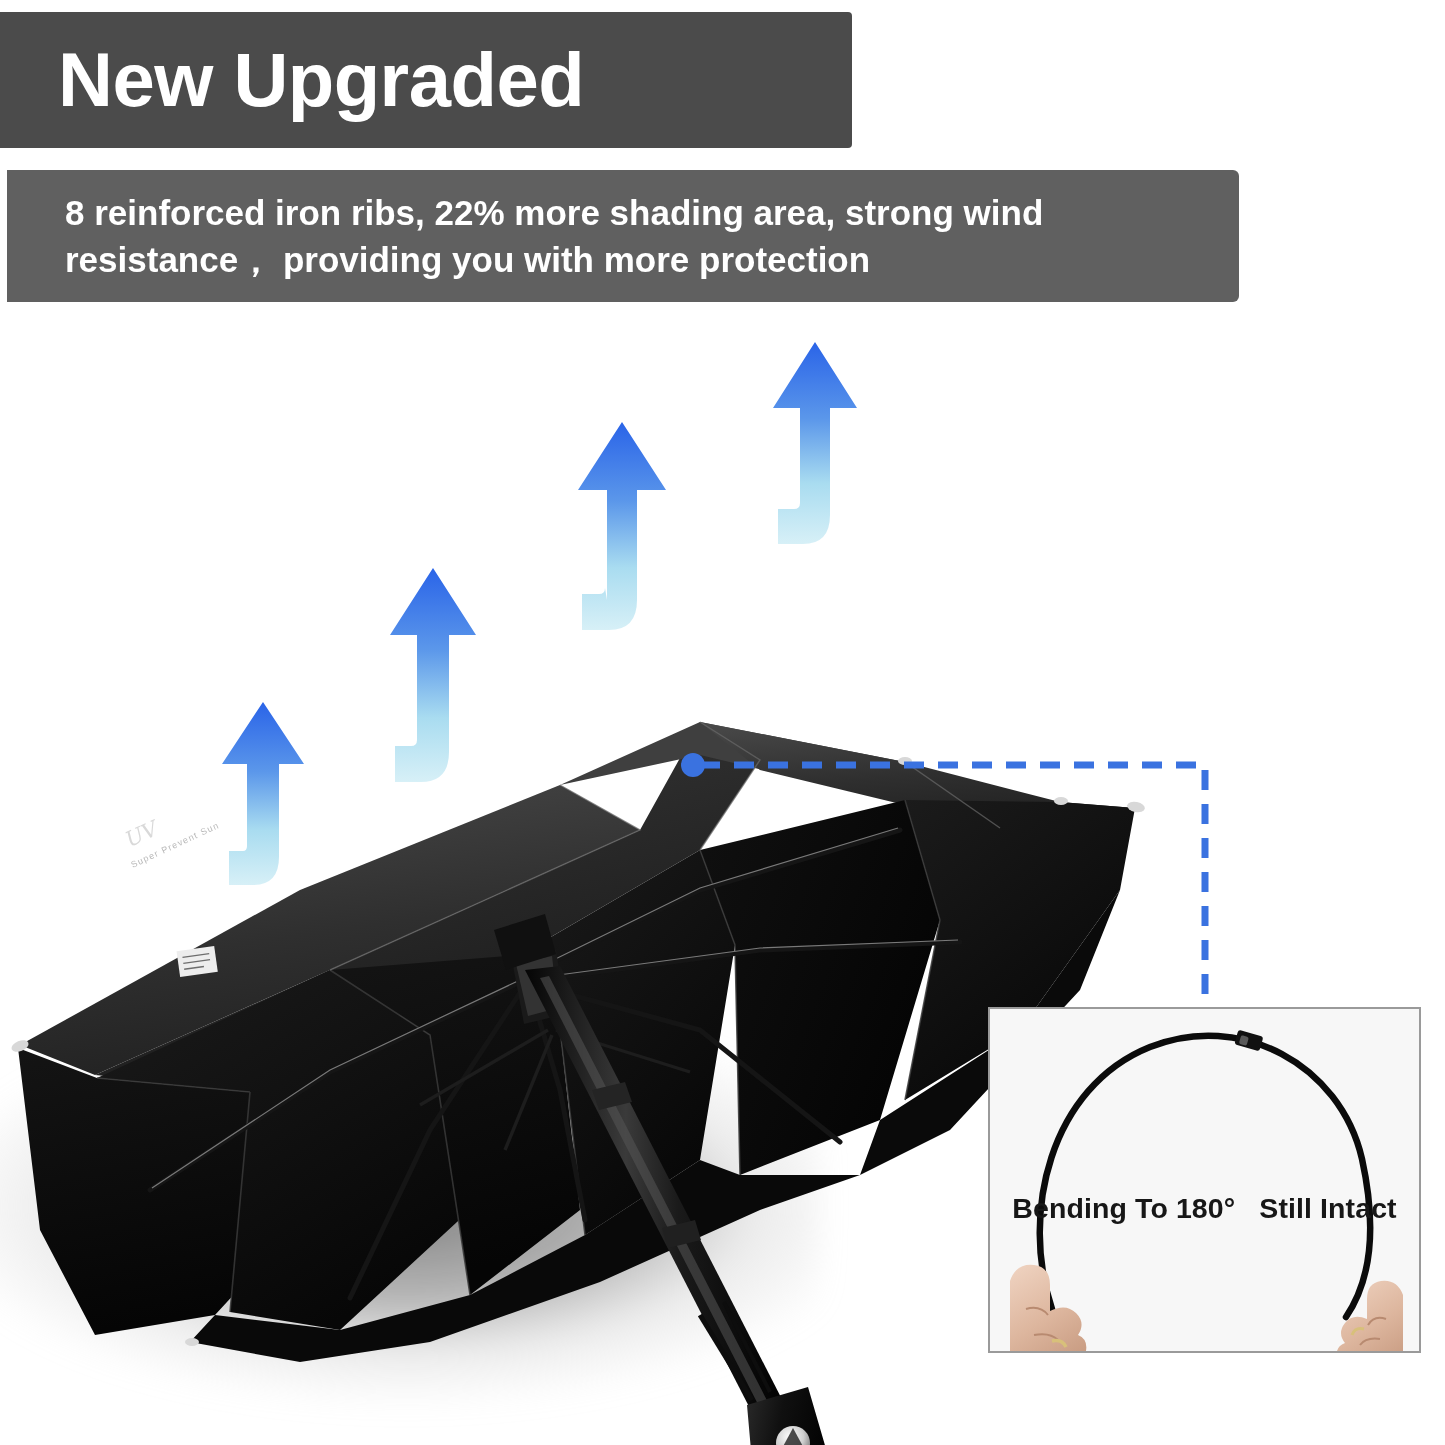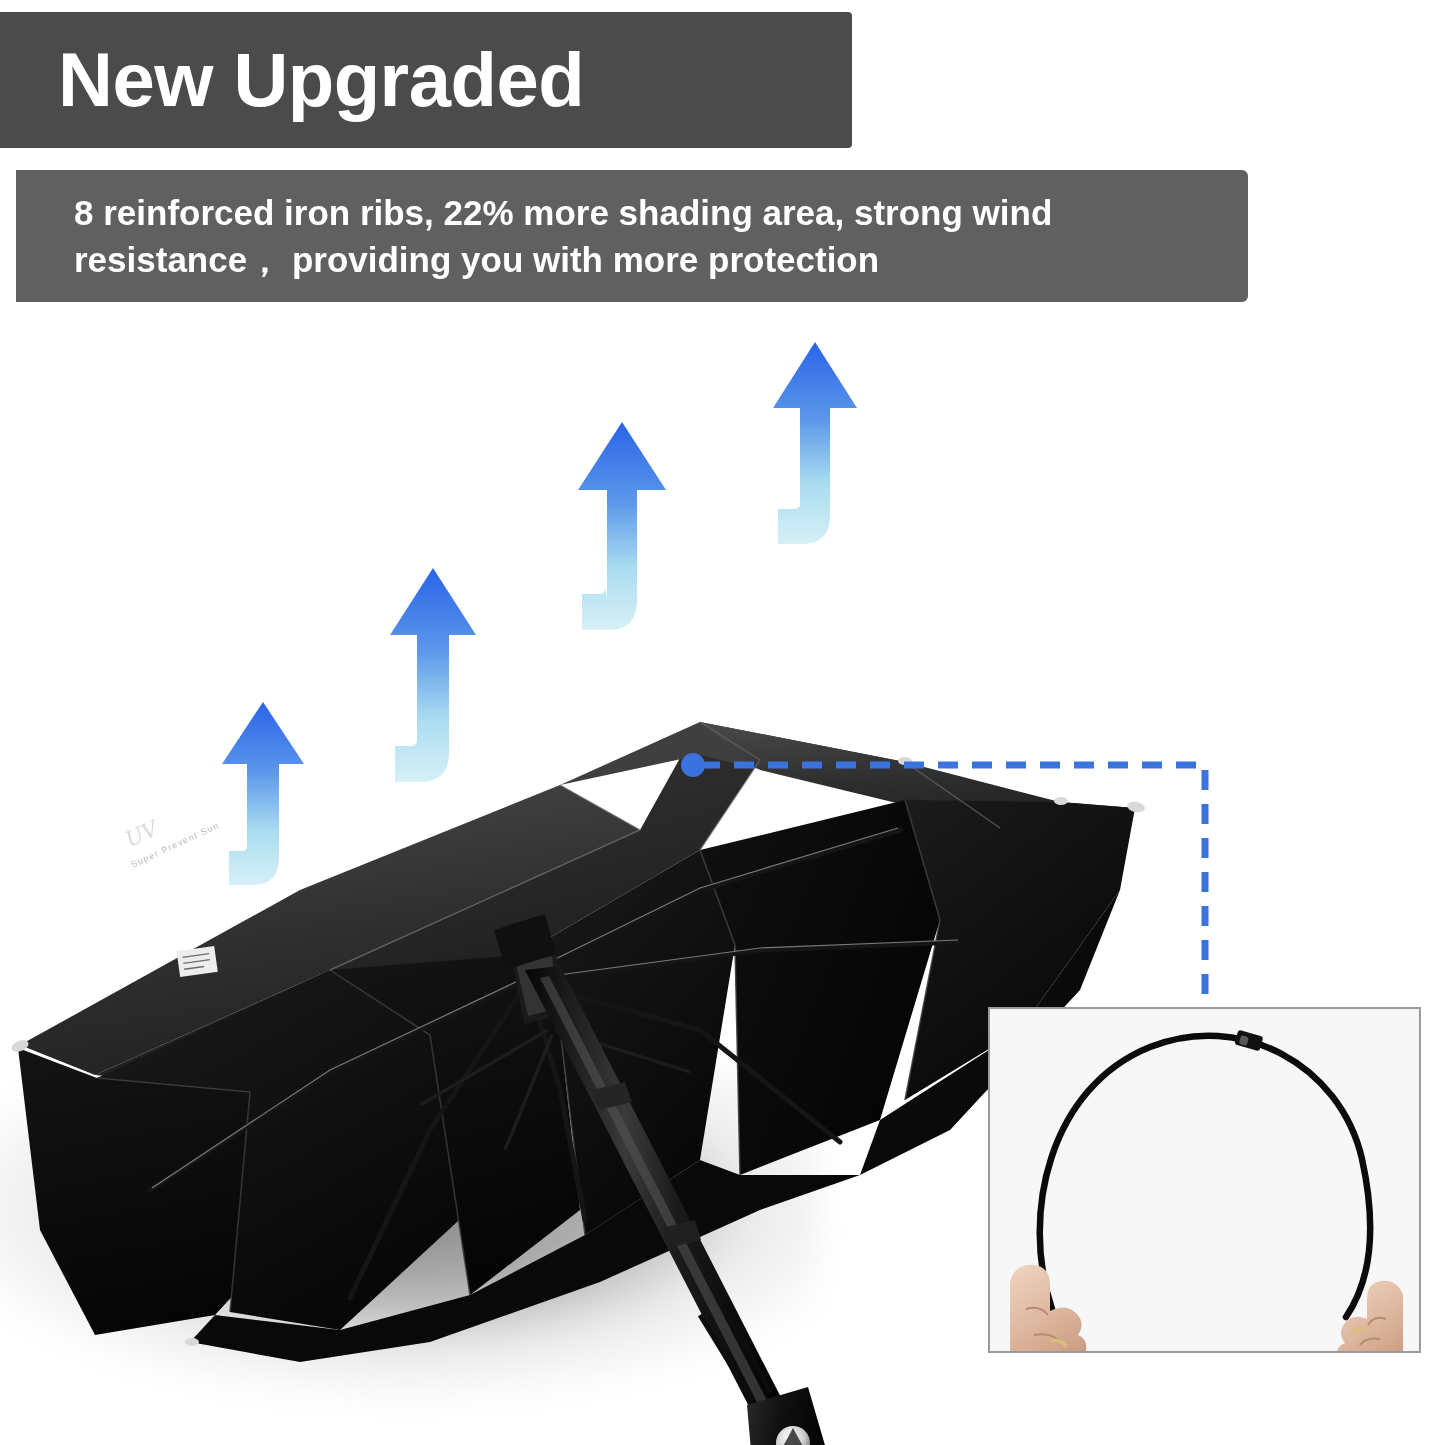--- a/index.html
+++ b/index.html
@@ -23,21 +23,21 @@
     color:#ffffff;
     font-size:76px;
     font-weight:bold;
     letter-spacing:-0.5px;
     padding-left:58px;
     line-height:1;
     white-space:nowrap;
   }
 
   #subtitle-band {
-    position:absolute; left:16px; top:170px;
+    position:absolute; left:7px; top:170px;
     width:1232px; height:132px;
     background:#606060;
     border-radius:0 6px 6px 0;
     display:flex; align-items:center;
   }
   #subtitle-text {
     color:#ffffff;
     font-size:35px;
     font-weight:600;
     line-height:1.35;
@@ -316,15 +316,16 @@
 
       <g>
         <path d="M 413,346 L 413,286 q -6,-16 -22,-14 q -14,2 -14,18 l 0,20
                  q -14,-6 -22,4 q -8,10 0,20 q -10,4 -8,14 q 2,12 14,14
                  q -4,12 8,18 L 413,346 Z" fill="url(#skinG)"></path>
         <path d="M 396,310 q -12,-4 -18,6" fill="none" stroke="#b88a70" stroke-width="2"></path>
         <path d="M 390,330 q -14,-2 -20,6" fill="none" stroke="#b88a70" stroke-width="2"></path>
         <path d="M 374,320 q -9,-2 -12,6" fill="none" stroke="#d8c07a" stroke-width="3"></path>
       </g>
     </svg>
+    <div id="inset-caption">Bending To 180°   Still Intact</div>
   </div>
 
 </div>
 
 </body></html>

